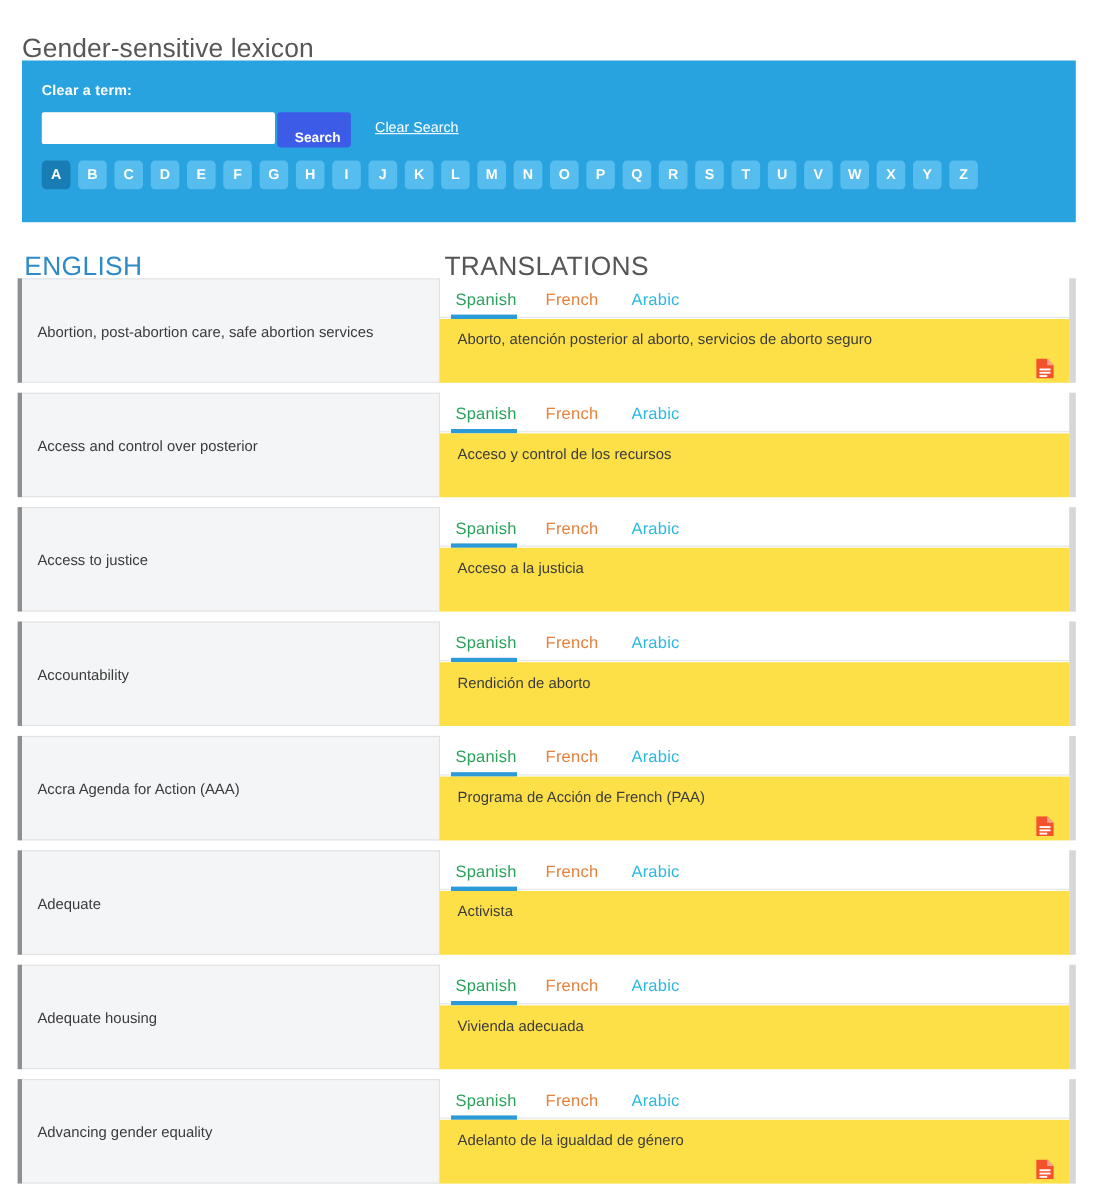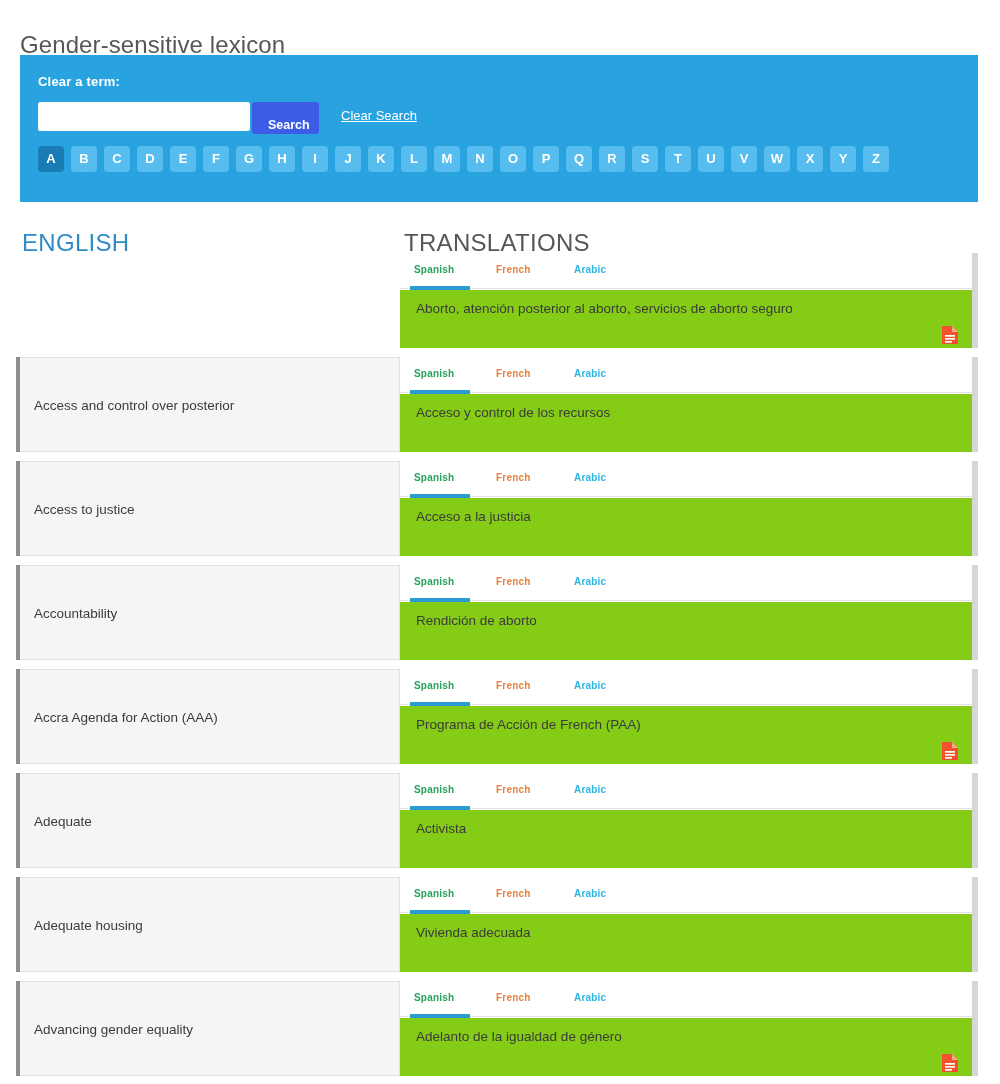--- a/index.html
+++ b/index.html
@@ -194,43 +194,43 @@
     left: 0;
     top: 0;
     width: 572px;
     height: 36px;
     background: #ffffff;
     border-bottom: 1px solid #e2e4e6;
   }
   .tab {
     position: absolute;
     top: 11px;
-    font-size: 10px;
-    font-weight: bold;
+    font-size: 15px;
+    font-weight: normal;
     cursor: pointer;
     letter-spacing: 0.2px;
   }
   .tab.spanish  { left: 14px;  color: #2aa25b; }
   .tab.french   { left: 96px;  color: #e5813c; }
   .tab.arabic   { left: 174px; color: #2bb7e3; }
   .tab-underline {
     position: absolute;
     left: 10px;
     top: 33px;
     width: 60px;
     height: 4px;
     background: #2b9ad6;
   }
   .trans-body {
     position: absolute;
     left: 0;
     top: 37px;
     width: 572px;
     height: 58px;
-    background: #84cc16;
+    background: #fde047;
   }
   .trans-text {
     position: absolute;
     left: 16px;
     top: 10px;
     right: 46px;
     font-size: 13.5px;
     color: #3b3b3b;
     line-height: 17px;
   }
@@ -257,20 +257,23 @@
     <a class="clear-search" href="#">Clear Search</a>
 
     <div class="alpha-strip" id="alpha-strip"><span class="alpha-btn active" style="background: rgb(26, 124, 180);">A</span><span class="alpha-btn" style="background: rgb(86, 189, 238);">B</span><span class="alpha-btn" style="background: rgb(86, 189, 238);">C</span><span class="alpha-btn" style="background: rgb(86, 189, 238);">D</span><span class="alpha-btn" style="background: rgb(86, 189, 238);">E</span><span class="alpha-btn" style="background: rgb(86, 189, 238);">F</span><span class="alpha-btn" style="background: rgb(86, 189, 238);">G</span><span class="alpha-btn" style="background: rgb(86, 189, 238);">H</span><span class="alpha-btn" style="background: rgb(86, 189, 238);">I</span><span class="alpha-btn" style="background: rgb(86, 189, 238);">J</span><span class="alpha-btn" style="background: rgb(86, 189, 238);">K</span><span class="alpha-btn" style="background: rgb(86, 189, 238);">L</span><span class="alpha-btn" style="background: rgb(86, 189, 238);">M</span><span class="alpha-btn" style="background: rgb(86, 189, 238);">N</span><span class="alpha-btn" style="background: rgb(86, 189, 238);">O</span><span class="alpha-btn" style="background: rgb(86, 189, 238);">P</span><span class="alpha-btn" style="background: rgb(86, 189, 238);">Q</span><span class="alpha-btn" style="background: rgb(86, 189, 238);">R</span><span class="alpha-btn" style="background: rgb(86, 189, 238);">S</span><span class="alpha-btn" style="background: rgb(86, 189, 238);">T</span><span class="alpha-btn" style="background: rgb(86, 189, 238);">U</span><span class="alpha-btn" style="background: rgb(86, 189, 238);">V</span><span class="alpha-btn" style="background: rgb(86, 189, 238);">W</span><span class="alpha-btn" style="background: rgb(86, 189, 238);">X</span><span class="alpha-btn" style="background: rgb(86, 189, 238);">Y</span><span class="alpha-btn" style="background: rgb(86, 189, 238);">Z</span></div>
   </div>
 
   <div class="col-head english" style="color: rgb(46, 139, 200);">ENGLISH</div>
   <div class="col-head translations" style="color: rgb(86, 86, 86);">TRANSLATIONS</div>
 
   <div class="rows" id="rows">
       <div class="lex-row">
+        <div class="english-cell">
+          <div class="english-text">Abortion, post-abortion care, safe abortion services</div>
+        </div>
         <div class="trans-cell">
           <div class="tabs">
             <span class="tab spanish" style="color: rgb(42, 162, 91);">Spanish</span>
             <span class="tab french" style="color: rgb(229, 129, 60);">French</span>
             <span class="tab arabic" style="color: rgb(43, 183, 227);">Arabic</span>
           </div>
           <div class="tab-underline"></div>
           <div class="trans-body">
             <div class="trans-text">Aborto, atención posterior al aborto, servicios de aborto seguro</div>
             <span class="doc-icon"><svg width="16" height="18" viewBox="0 0 16 18">

